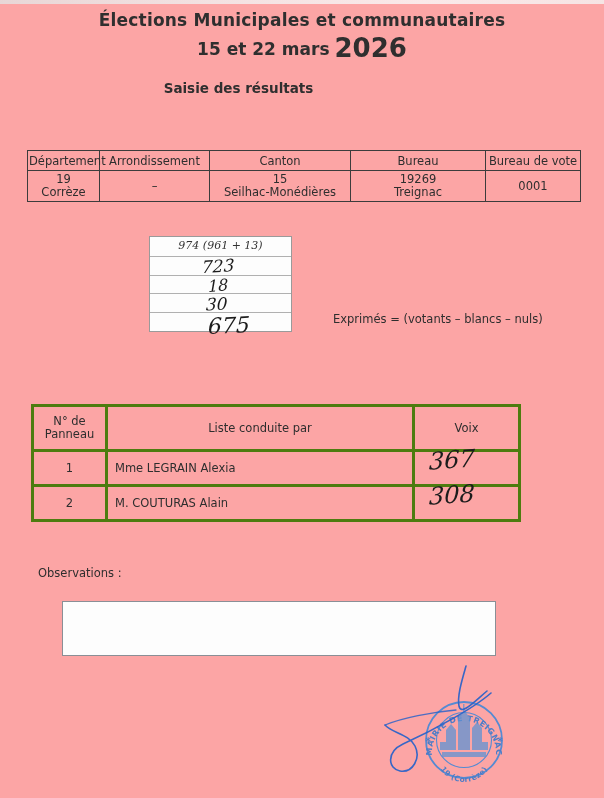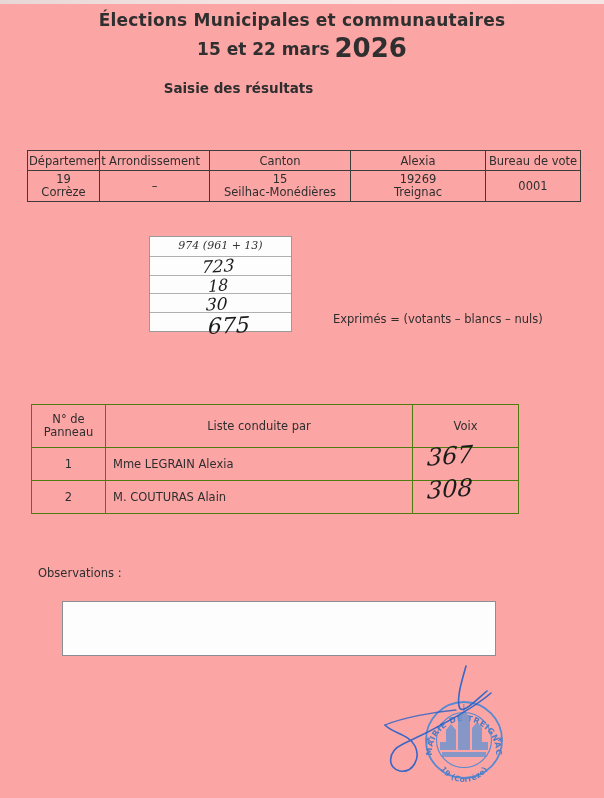--- a/index.html
+++ b/index.html
@@ -44,21 +44,21 @@
   .hw { font-family:"DejaVu Serif","Liberation Serif",serif; font-style:italic;
         color:#1c1c1c; position:absolute; white-space:nowrap; }
   .v-votants .hw { font-size:17px; left:52px; top:-1px; transform:rotate(-4deg) skewX(-6deg); }
   .v-blancs  .hw { font-size:16px; left:58px; top:0px;  transform:rotate(-5deg) skewX(-4deg); }
   .v-nuls    .hw { font-size:17px; left:56px; top:0px;  transform:rotate(-2deg) skewX(-4deg); }
   .v-exprimes .hw{ font-size:22px; left:58px; top:0px;  transform:rotate(-3deg) skewX(-5deg); }
   .formula { position:absolute; top:312px; left:313px; font-size:11.5px; color:#2e2e2e;margin-left:20px; }
   
   .results-table { position:absolute; top:404px; left:31px; width:487px; table-layout:fixed; }
   .results-table th, .results-table td {
-    border:1px solid #4d7c0f; font-size:11.5px; font-weight:normal; color:#2e2e2e;
+    border:3px solid #4d7c0f; font-size:11.5px; font-weight:normal; color:#2e2e2e;
     padding:7px 4px;
   }
   .results-table th { height:28px; text-align:center; line-height:13px; }
   .results-table td { height:18px; }
   .results-table .c-panneau { text-align:center; }
   .results-table .c-liste { text-align:left; padding-left:7px; }
   .results-table .c-voix { position:relative; overflow:visible; }
   .c-voix .hw { font-size:24px; left:14px; top:-6px; transform:rotate(-4deg) skewX(-6deg); z-index:2; }
   
   .obs-label { position:absolute; top:566px; left:38px; font-size:11.5px; color:#2e2e2e; }
@@ -89,21 +89,21 @@
         <col style="width:110px">
         <col style="width:141px">
         <col style="width:135px">
         <col style="width:95px">
       </colgroup>
     <tbody>
         <tr>
       <th>Département</th>
       <th>Arrondissement</th>
       <th>Canton</th>
-      <th>Alexia</th>
+      <th>Bureau</th>
       <th>Bureau de vote</th>
     </tr>
     <tr>
       <td>
         <div>19</div>
         <div>Corrèze</div>
       </td>
       <td>–</td>
       <td>
         <div>15</div>

